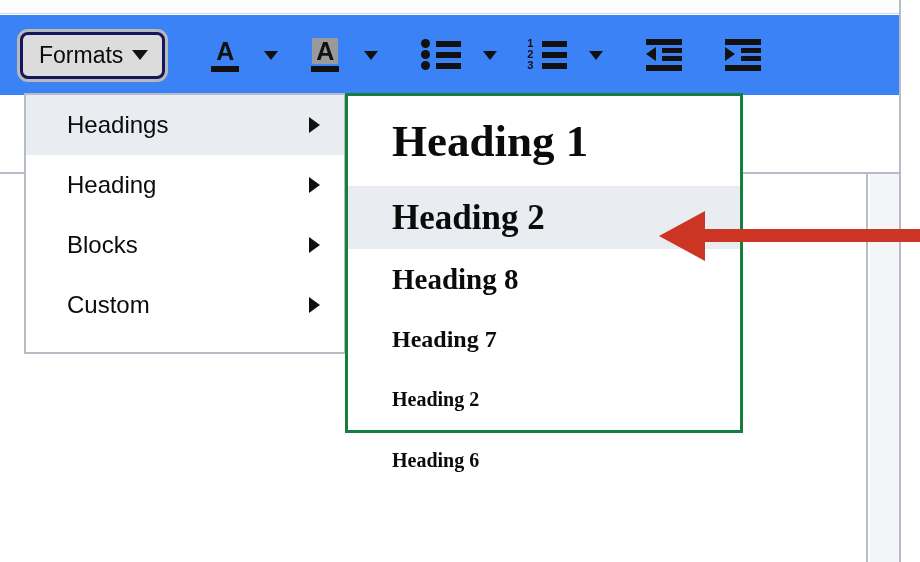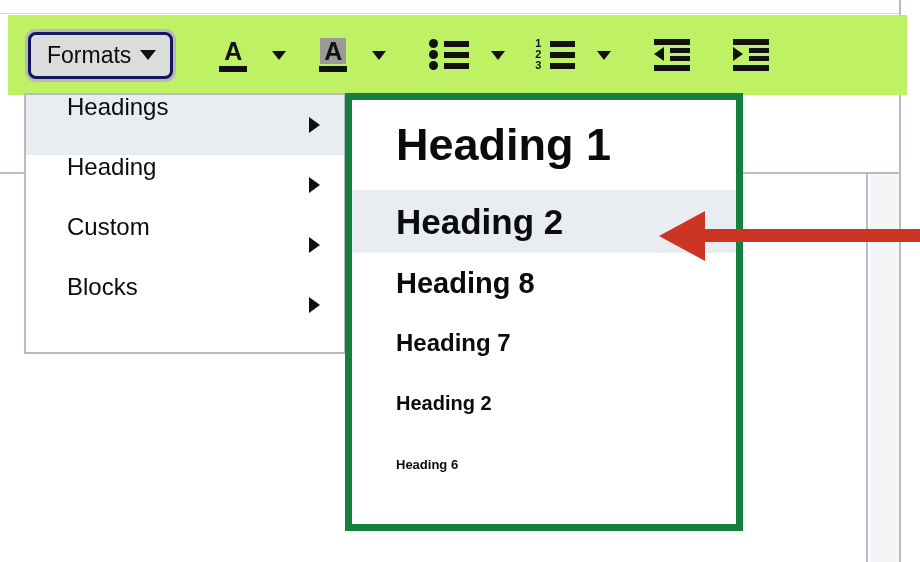--- a/index.html
+++ b/index.html
@@ -37,23 +37,23 @@
   .window-right-edge {
     position: absolute;
     left: 899px; top: 0;
     width: 2px; height: 562px;
     background: #b6bcc6;
   }
 
   
   .toolbar {
     position: absolute;
-    left: 8px; top: 15px;
+    left: 0; top: 15px;
     width: 899px; height: 80px;
-    background: #bef264;
+    background: #3b82f6;
     box-sizing: border-box;
   }
 
   .tb-inner {
     position: absolute;
     left: 20px; top: 0;
     height: 80px;
     display: flex;
     align-items: center;
   }
@@ -251,21 +251,21 @@
     width: 322px; height: 261px;
     background: #ffffff;
     border: 2px solid #b6bcc6;
     box-sizing: border-box;
     z-index: 20;
   }
   .menu-row {
     position: relative;
     height: 60px;
     display: flex;
-    align-items: flex-start;
+    align-items: center;
     padding: 0 0 0 41px;
     box-sizing: border-box;
     cursor: default;
   }
   .menu-row.active { background: #e9edf2; }
   .menu-row .label {
     font-size: 24px;
     color: #0b0b0b;
     line-height: 1;
   }
@@ -277,42 +277,43 @@
     width: 0; height: 0;
     border-top: 8px solid transparent;
     border-bottom: 8px solid transparent;
     border-left: 11px solid #101010;
   }
 
   
   .menu-l2 {
     position: absolute;
     left: 345px; top: 93px;
-    width: 398px; height: 438px;
+    width: 398px; height: 340px;
     background: #ffffff;
-    border: 7px solid #15803d;
+    border: 3px solid #15803d;
     box-sizing: border-box;
     z-index: 21;
+    font-family: Liberation Serif, serif;
   }
   .heading-row {
     display: flex;
     align-items: center;
     padding-left: 44px;
     box-sizing: border-box;
     cursor: default;
     color: #0b0b0b;
     font-weight: bold;
   }
   .heading-row.active { background: #e9edf2; }
   .h-row-1 { height: 90px; font-size: 45px; }
   .h-row-2 { height: 63px; font-size: 35px; }
   .h-row-3 { height: 60px; font-size: 29px; }
   .h-row-4 { height: 60px; font-size: 24px; }
   .h-row-5 { height: 61px; font-size: 20px; }
-  .h-row-6 { height: 60px; font-size: 13px; }
+  .h-row-6 { height: 60px; font-size: 20px; }
 
   
   .annot-arrow {
     position: absolute;
     left: 659px; top: 208px;
     width: 261px; height: 56px;
     z-index: 40;
     pointer-events: none;
   }
 </style>
@@ -426,25 +427,25 @@
   <div class="menu-l1">
     <div class="menu-row active">
       <span class="label">Headings</span>
       <span class="submenu-arrow"></span>
     </div>
     <div class="menu-row">
       <span class="label">Heading</span>
       <span class="submenu-arrow"></span>
     </div>
     <div class="menu-row">
+      <span class="label">Blocks</span>
+      <span class="submenu-arrow"></span>
+    </div>
+    <div class="menu-row">
       <span class="label">Custom</span>
-      <span class="submenu-arrow"></span>
-    </div>
-    <div class="menu-row">
-      <span class="label">Blocks</span>
       <span class="submenu-arrow"></span>
     </div>
   </div>
 
   <div class="menu-l2">
     <div class="heading-row h-row-1">
       <span>Heading 1</span>
     </div>
     <div class="heading-row h-row-2 active">
       <span>Heading 2</span>

